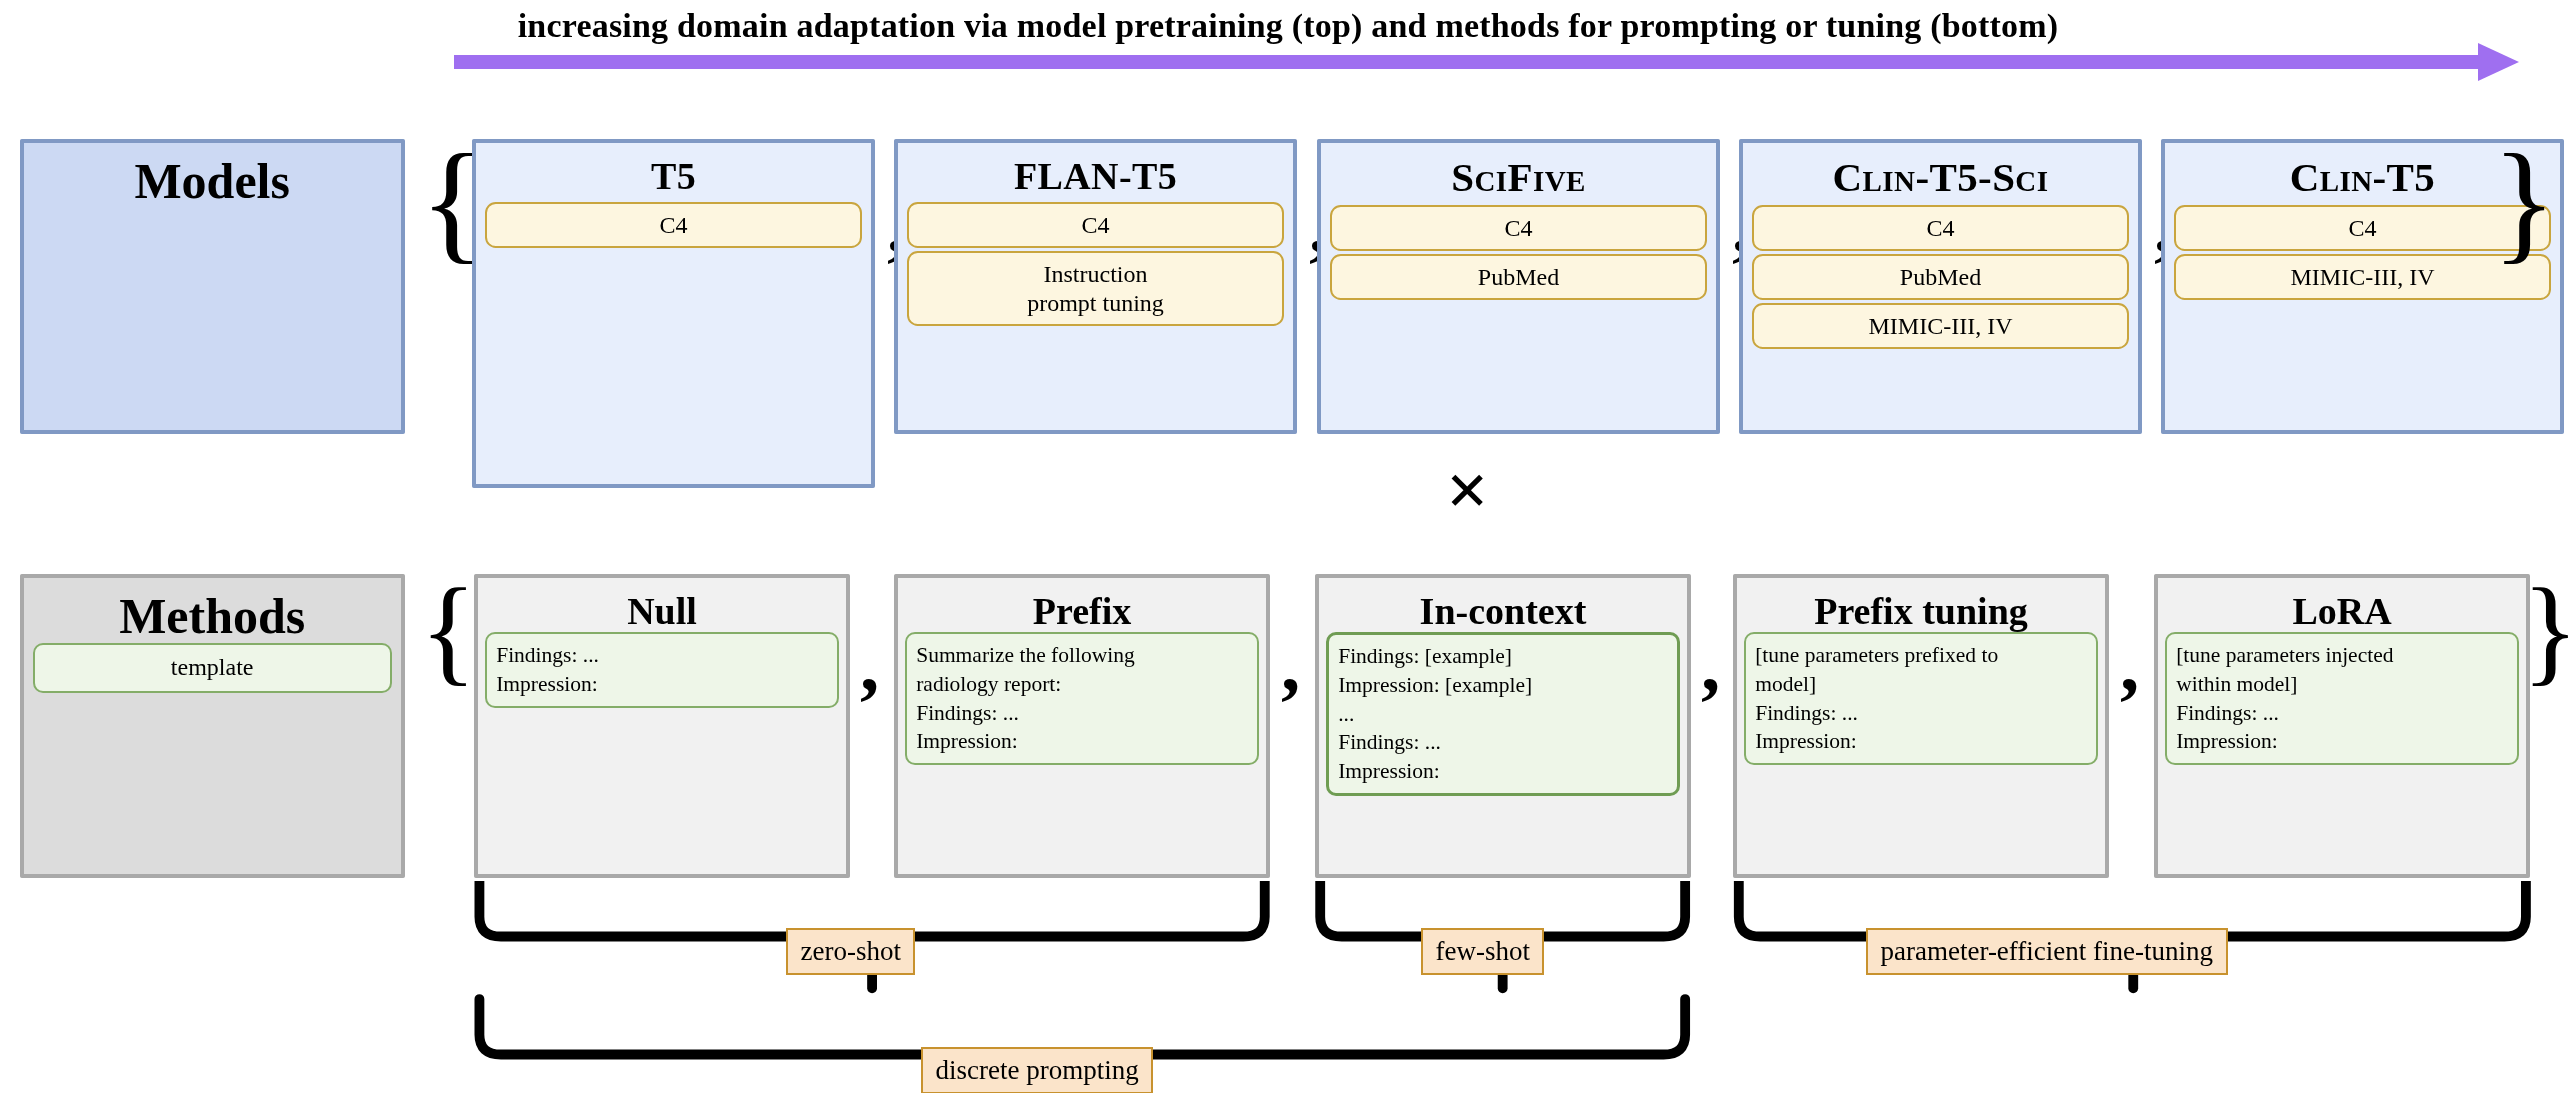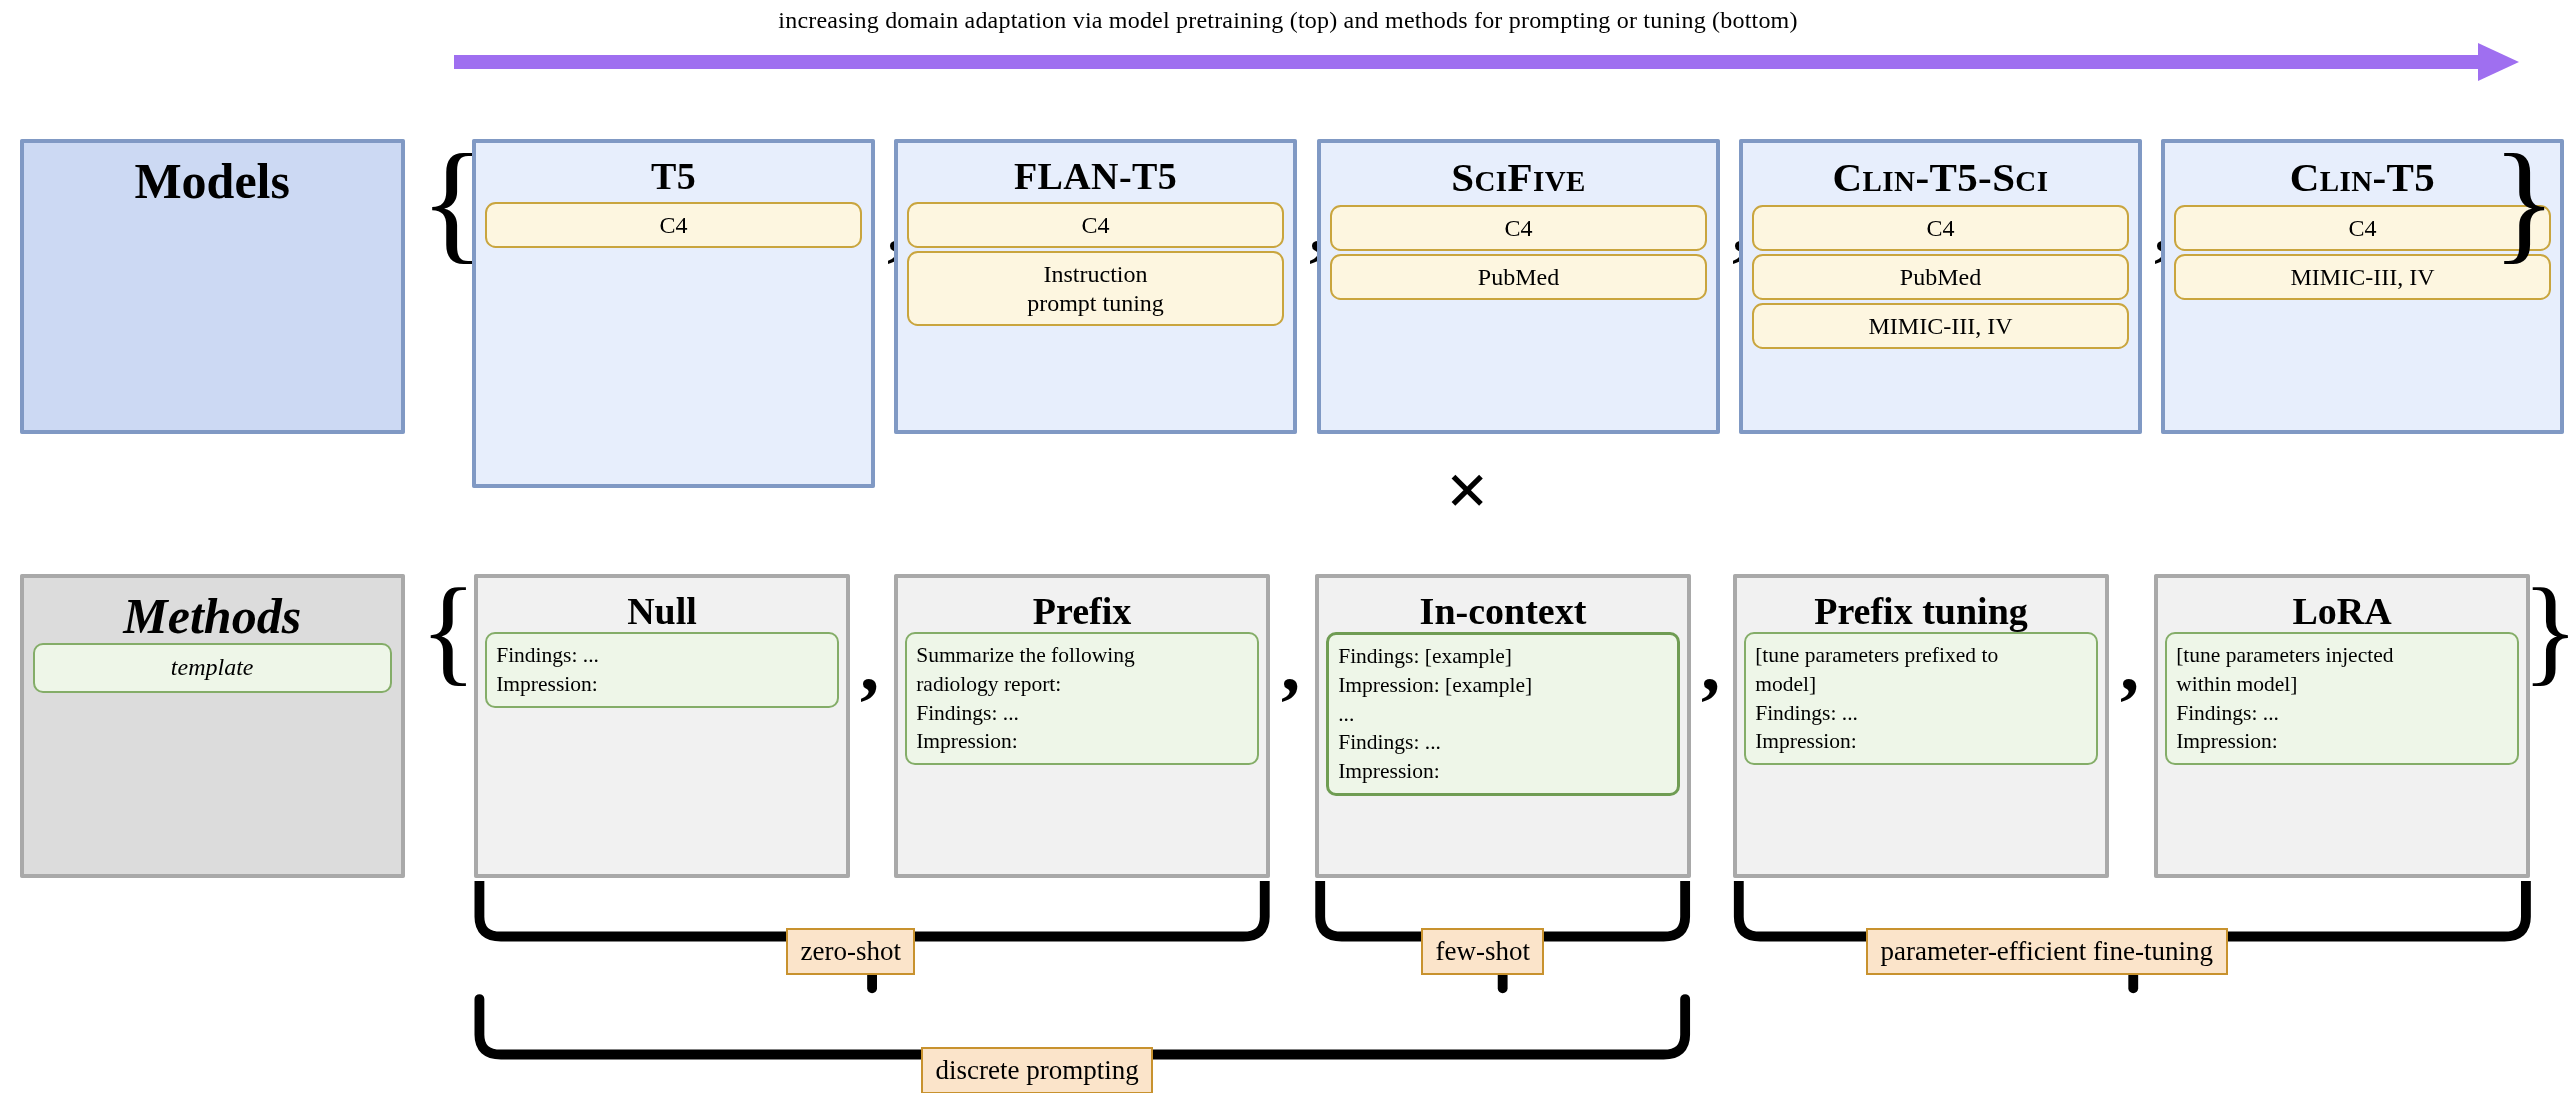--- a/index.html
+++ b/index.html
@@ -6,21 +6,21 @@
   body{
     width:2576px;height:1093px;position:relative;overflow:hidden;
     font-family:"Liberation Serif","DejaVu Serif",serif;
     color:#000;
   }
   .abs{position:absolute;}
 
   
   #arrow-caption{
     left:0;top:7.2px;width:2576px;text-align:center;
-    font-weight:normal;font-size:24px;letter-spacing:0.2px;
+    font-weight:bold;font-size:34px;letter-spacing:0.2px;
     white-space:nowrap;
   }
   #arrow-shaft{
     left:454px;top:55px;width:2030px;height:14.3px;background:#9f6ff0;
   }
   #arrow-head{
     left:2478px;top:43px;width:0;height:0;
     border-top:19.7px solid transparent;border-bottom:19.7px solid transparent;
     border-left:41px solid #9f6ff0;
   }
@@ -29,21 +29,21 @@
   .legend-box,.item-box{
     box-sizing:border-box;
     border-radius:1.8px;
   }
   .legend-box{
     border:4.5px solid #8099c4;background:#ccd9f3;
   }
   .item-box{
     border:4.5px solid #8099c4;background:#e7eefc;
   }
-  .legend-box.gray{border:4.5px solid #a9a9a9;background:#dcdcdc;font-style:italic;}
+  .legend-box.gray{border:4.5px solid #a9a9a9;background:#dcdcdc;}
   .item-box.gray{border:4.5px solid #a9a9a9;background:#f1f1f1;}
 
   .box-title{
     text-align:center;font-weight:bold;line-height:1;
     white-space:nowrap;
   }
   .legend-title{font-size:50px;padding-top:12.5px;}
   .model-title{font-size:38px;padding-top:14.3px;letter-spacing:0.4px;}
   .method-title{font-size:38px;padding-top:14.3px;}
   

